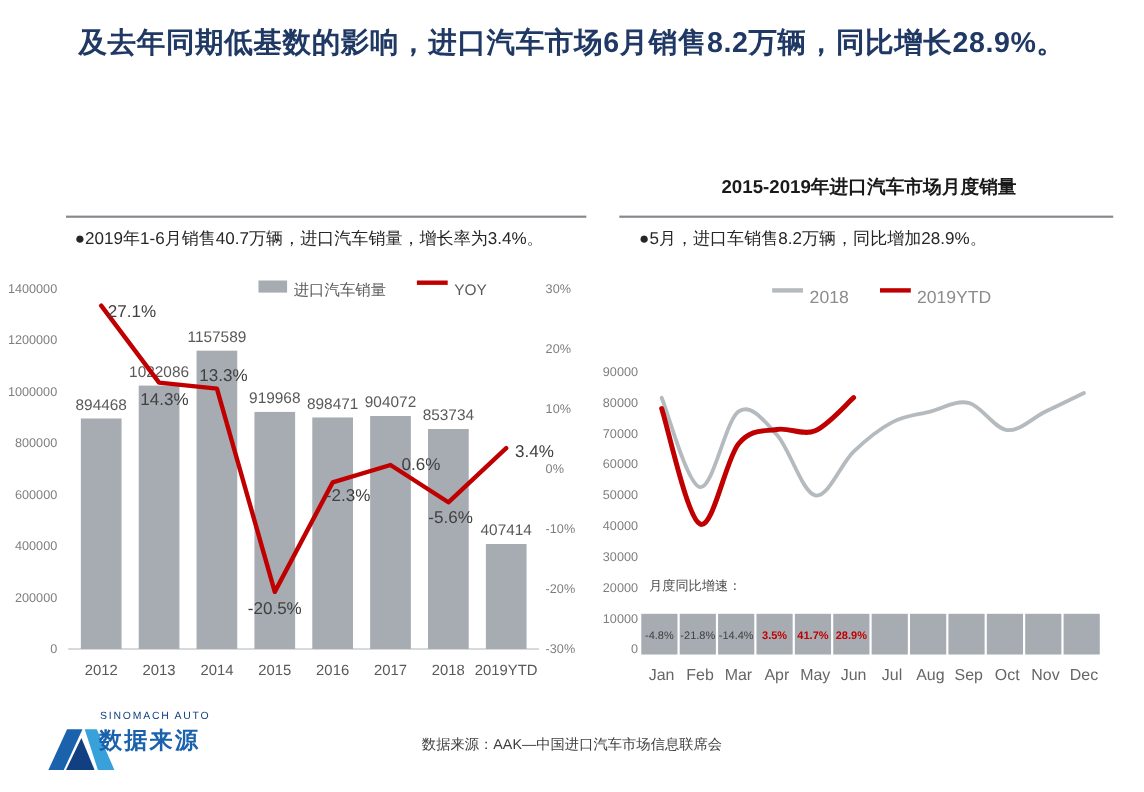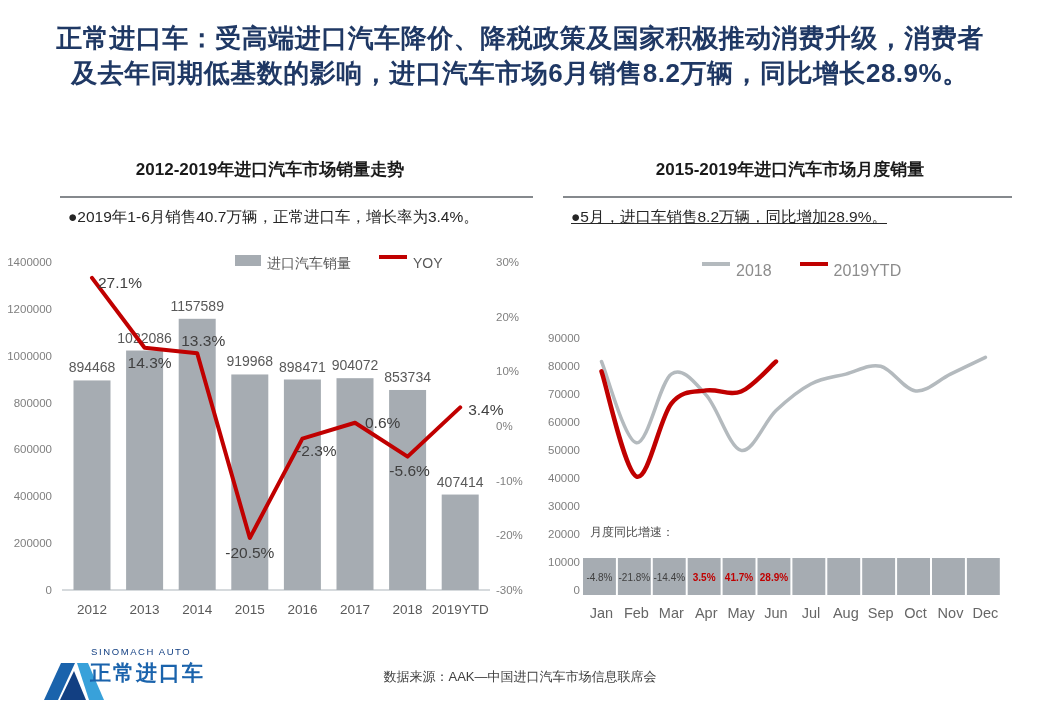--- a/index.html
+++ b/index.html
@@ -10,21 +10,21 @@
   .panel{position:absolute;top:150px;height:485px;}
   .panel-left{left:0;width:540px;}
   .panel-right{left:540px;width:500px;}
   .chart-title{position:absolute;top:8px;left:0;width:100%;text-align:center;margin:0;
     font-size:17px;font-weight:bold;color:#1a1a1a;}
   .underline{position:absolute;height:2px;background:#85898d;top:46px;}
   .panel-left .underline{left:60px;width:473px;}
   .panel-right .underline{left:23px;width:449px;}
   .bullet{position:absolute;top:57px;margin:0;font-size:15.5px;color:#262626;}
   .panel-left .bullet{left:68px;}
-  .panel-right .bullet{left:31px;text-decoration:underline;}
+  .panel-right .bullet{left:41px;}
   .legend{position:absolute;display:flex;align-items:flex-start;}
   .panel-left .legend{left:235px;top:105px;gap:6px;font-size:14px;color:#595959;}
   .panel-right .legend{left:162px;top:112px;gap:6px;font-size:16px;color:#8c8c8c;}
   .swatch-bar{width:26px;height:11px;background:var(--bar-gray,#a6acb2);}
   .swatch-line{width:28px;height:4px;}
   .swatch-red{background:var(--accent-red,#c00000);}
   .swatch-gray{background:var(--line-gray,#b4babe);height:3.5px;}
   .legend .gap{width:16px;}
   svg.chart{position:absolute;left:0;top:90px;width:100%;height:390px;display:block;}
   .logo{position:absolute;left:42px;top:658px;width:64px;height:44px;}
@@ -33,28 +33,26 @@
   .logo-en{position:absolute;left:91px;top:646px;font-size:9.5px;font-weight:normal;
     color:var(--logo-navy,#16375f);letter-spacing:1.6px;}
   .source{position:absolute;left:0;right:0;top:668px;text-align:center;font-size:13px;color:#3f3f3f;}
 </style>
 </head>
 <body>
 
 <div class="slide">
 
   <div class="headline">
-    <div>正常进口车：受高端进口汽车降价、降税政策及国家积极推动消费升级，消费者</div>
     <div>及去年同期低基数的影响，进口汽车市场6月销售8.2万辆，同比增长28.9%。</div>
   </div>
 
   <section class="panel panel-left">
-    <h2 class="chart-title">2012-2019年进口汽车市场销量走势</h2>
     <div class="underline"></div>
-    <p class="bullet">●2019年1-6月销售40.7万辆，正常进口车，增长率为3.4%。</p>
+    <p class="bullet">●2019年1-6月销售40.7万辆，进口汽车销量，增长率为3.4%。</p>
     <div class="legend">
       <span class="swatch-bar"></span>
       <span>进口汽车销量</span>
       <span class="gap"></span>
       <span class="swatch-line swatch-red"></span>
       <span>YOY</span>
     </div>
     <svg id="chart-left" class="chart" viewBox="0 0 540 390">
         <g font-size="11.5" fill="#7f7f7f" text-anchor="end">
           <text x="52" y="26">1400000</text>
@@ -184,17 +182,17 @@
         <path d="M61.5,121.52833333333334 C67.31666666666666,135.07777777777778 84.76666666666667,200.7225 96.4,202.825 C108.03333333333335,204.92749999999998 119.66666666666669,142.0861111111111 131.3,134.14333333333332 C142.93333333333334,126.20055555555554 154.56666666666666,142.45988888888888 166.2,155.16833333333332 C177.83333333333331,167.87677777777776 189.46666666666667,207.82427777777778 201.1,210.394 C212.73333333333332,212.96372222222223 224.36666666666667,181.65983333333332 236,170.58666666666664 C247.63333333333333,159.51349999999996 259.26666666666665,150.02888888888887 270.9,143.95499999999998 C282.5333333333333,137.8811111111111 294.16666666666663,137.08683333333332 305.79999999999995,134.14333333333332 C317.4333333333333,131.19983333333332 329.06666666666666,123.49066666666664 340.7,126.29399999999998 C352.3333333333333,129.09733333333332 363.96666666666664,149.65511111111113 375.59999999999997,150.96333333333334 C387.2333333333333,152.27155555555555 398.8666666666667,139.75 410.5,134.14333333333332 C422.1333333333333,128.53666666666663 439.5833333333333,120.12666666666665 445.4,117.32333333333332" fill="none" stroke="#b4babe" stroke-width="3.5" stroke-linecap="round"></path>
         <path d="M61.5,131.34 C67.31666666666666,148.86083333333335 84.76666666666667,231.09194444444444 96.4,236.46499999999997 C108.03333333333335,241.8380555555555 119.66666666666669,177.92205555555554 131.3,163.57833333333332 C142.93333333333334,149.2346111111111 154.56666666666666,152.4117222222222 166.2,150.40266666666665 C177.83333333333331,148.39361111111108 189.46666666666667,156.33638888888888 201.1,151.524 C212.73333333333332,146.71161111111113 230.18333333333334,126.52761111111111 236,121.52833333333334" fill="none" stroke="#c00000" stroke-width="4.5" stroke-linecap="round"></path>
       </svg>
   </section>
 
   <svg class="logo" viewBox="0 0 64 44">
     <polygon id="logo-a" points="2,42 19,5 33,5 16,42" fill="#1a63ac"></polygon>
     <polygon id="logo-b" points="35,5 46,5 62,42 47,42" fill="#38a1da"></polygon>
     <polygon id="logo-c" points="18,42 32,13 44,42" fill="#123f82"></polygon>
   </svg>
-  <div class="logo-cn">正常进口车</div>
+  <div class="logo-cn">数据来源</div>
   <div class="logo-en">SINOMACH AUTO</div>
   <div class="source">数据来源：AAK—中国进口汽车市场信息联席会</div>
 
 </div>
 
 </body></html>

